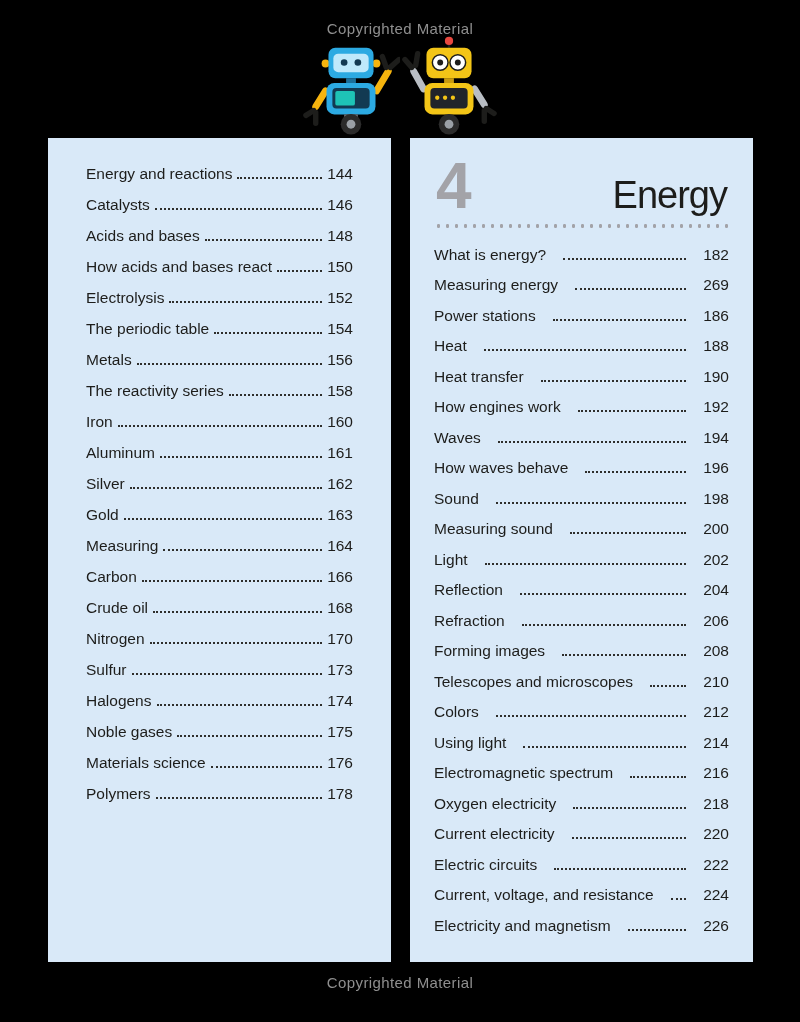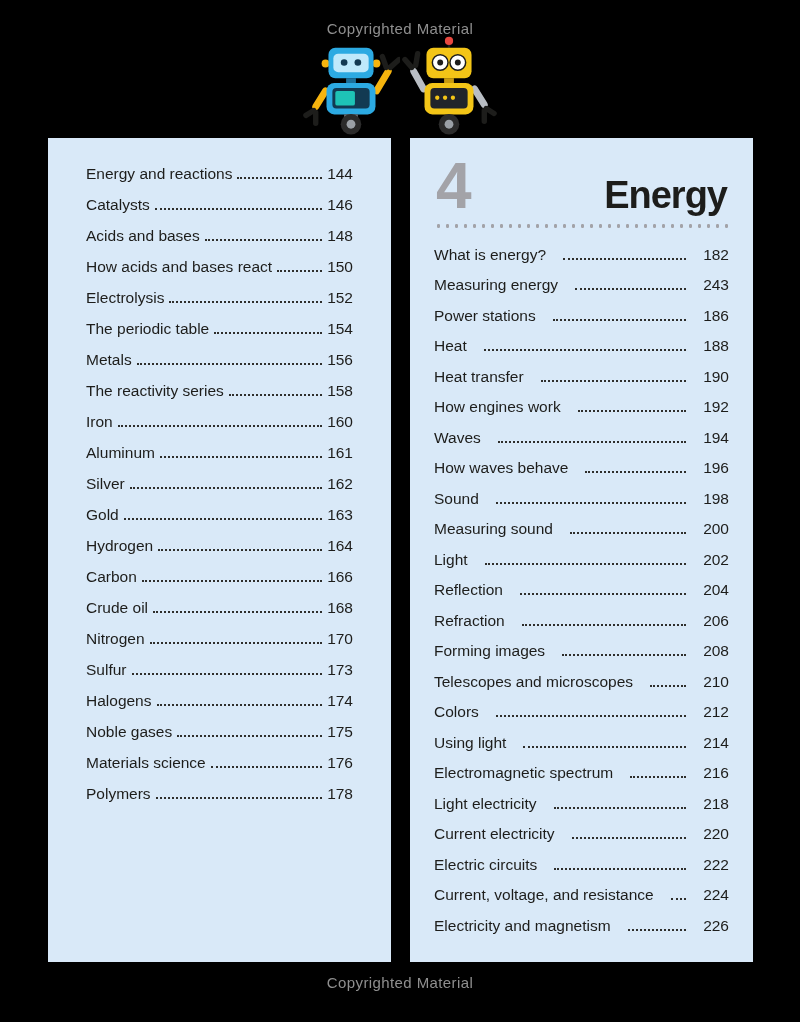--- a/index.html
+++ b/index.html
@@ -89,21 +89,21 @@
     padding: 6px 2px 4px 2px;
   }
   .chapter-number {
     font-size: 64px;
     font-weight: bold;
     line-height: 0.95;
     color: var(--chapter-number);
   }
   .chapter-title {
     font-size: 38px;
-    font-weight: bold;
+    font-weight: normal;
     letter-spacing: -1px;
     color: var(--text);
   }
   .dotted-rule {
     height: 6px;
     margin: 2px 0 10px 0;
     background-image: radial-gradient(circle, var(--chapter-number) 1.7px, transparent 2px);
     background-size: 9px 6px;
     background-repeat: repeat-x;
     background-position: left center;
@@ -230,21 +230,21 @@
           <span class="toc-page">162</span>
         </li>
 
         <li class="toc-row">
           <span class="toc-label">Gold</span>
           <span class="leader"></span>
           <span class="toc-page">163</span>
         </li>
 
         <li class="toc-row">
-          <span class="toc-label">Hydrogen</span>
+          <span class="toc-label">Measuring</span>
           <span class="leader"></span>
           <span class="toc-page">164</span>
         </li>
 
         <li class="toc-row">
           <span class="toc-label">Carbon</span>
           <span class="leader"></span>
           <span class="toc-page">166</span>
         </li>
 
@@ -304,21 +304,21 @@
 
         <li class="toc-row">
           <span class="toc-label">What is energy?</span>
           <span class="leader"></span>
           <span class="toc-page">182</span>
         </li>
 
         <li class="toc-row">
           <span class="toc-label">Measuring energy</span>
           <span class="leader"></span>
-          <span class="toc-page">243</span>
+          <span class="toc-page">269</span>
         </li>
 
         <li class="toc-row">
           <span class="toc-label">Power stations</span>
           <span class="leader"></span>
           <span class="toc-page">186</span>
         </li>
 
         <li class="toc-row">
           <span class="toc-label">Heat</span>
@@ -404,21 +404,21 @@
           <span class="toc-page">214</span>
         </li>
 
         <li class="toc-row">
           <span class="toc-label">Electromagnetic spectrum</span>
           <span class="leader"></span>
           <span class="toc-page">216</span>
         </li>
 
         <li class="toc-row">
-          <span class="toc-label">Light electricity</span>
+          <span class="toc-label">Oxygen electricity</span>
           <span class="leader"></span>
           <span class="toc-page">218</span>
         </li>
 
         <li class="toc-row">
           <span class="toc-label">Current electricity</span>
           <span class="leader"></span>
           <span class="toc-page">220</span>
         </li>
 

